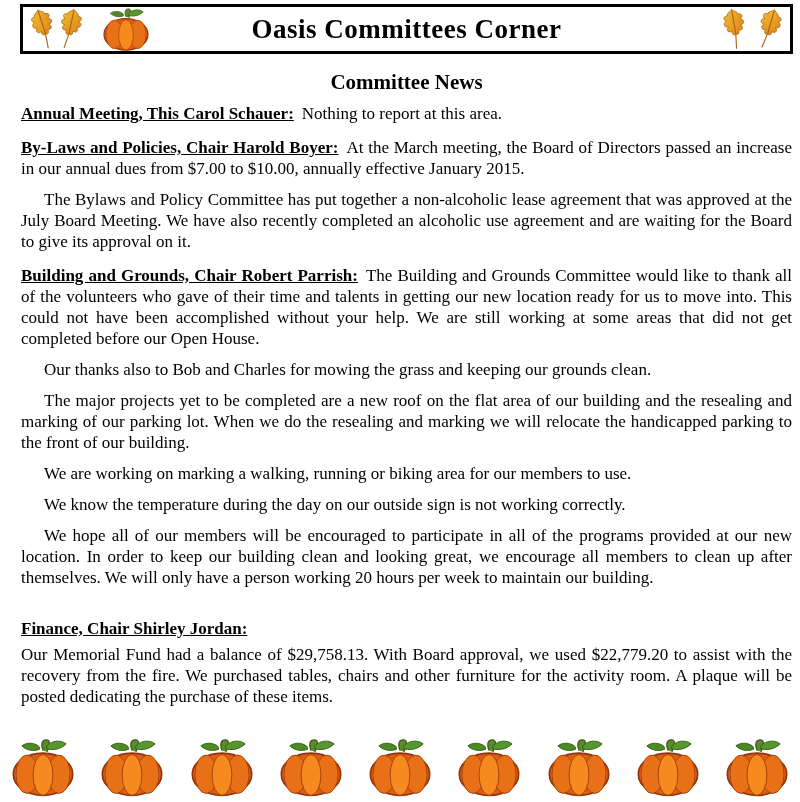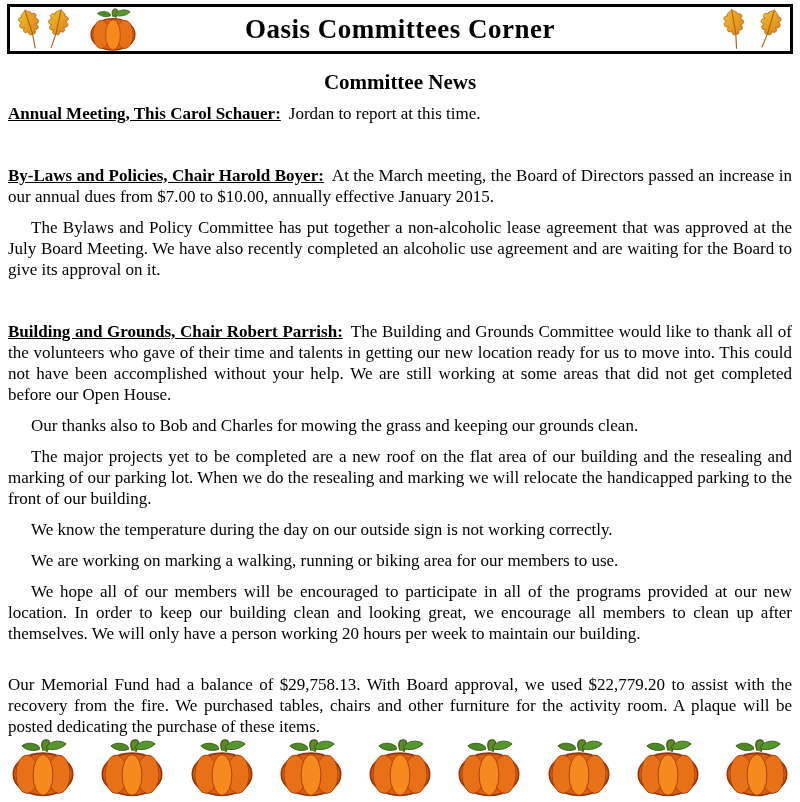--- a/index.html
+++ b/index.html
@@ -3,21 +3,21 @@
 <meta charset="utf-8">
 <style>
   * { margin: 0; padding: 0; box-sizing: border-box; }
   html, body { background: #ffffff; }
   body {
     width: 800px; height: 802px;
     font-family: "Liberation Serif", serif;
     color: #000;
     overflow: hidden;
   }
-  .page { position: relative; width: 800px; height: 802px; padding: 4px 7px 0 7px; }
+  .page { position: relative; width: 800px; height: 802px; padding: 4px 7px 0 20px; }
 
   
   .masthead {
     position: relative;
     border: 3px solid #000;
     height: 50px;
     display: flex; align-items: center; justify-content: space-between;
     padding: 0 6px;
   }
   .masthead-title {
@@ -36,21 +36,21 @@
 
   
   .subtitle {
     text-align: center;
     font-size: 21px; font-weight: bold;
     margin: 16px 0 4px 0;
   }
 
   
   main { padding: 0 1px; }
-  section { margin-top: 41px; }
+  section { margin-top: 13px; }
   section.first { margin-top: 8px; }
   p { font-size: 17px; line-height: 21px; text-align: justify; }
   .sec-heading {
     font-weight: bold;
     text-decoration: underline;
     margin-right: 8px;
   }
   .heading-line { margin-bottom: 5px; }
   p.indent { text-indent: 23px; margin-top: 10px; }
   section.finance { margin-top: 30px; }
@@ -123,43 +123,46 @@
         </svg>
     </div>
   </header>
 
   <h2 class="subtitle">Committee News</h2>
 
   <main>
 
     <section class="first">
       <p>
-        <span class="sec-heading">Annual Meeting, This Carol Schauer:</span><span>Jordan to report at this time.</span>
+        <span class="sec-heading">Annual Meeting, This Carol Schauer:</span><span>Nothing to report at this area.</span>
       </p>
     </section>
 
     <section>
       <p>
         <span class="sec-heading">By-Laws and Policies, Chair Harold Boyer:</span><span>At the March meeting, the Board of Directors passed an increase in our annual dues from $7.00 to $10.00, annually effective January 2015.</span>
       </p>
       <p class="indent">The  Bylaws and Policy Committee has put together a non-alcoholic lease agreement that was approved at the July Board Meeting.  We have also recently completed an alcoholic use agreement and are waiting for the Board to give its approval on it.</p>
     </section>
 
     <section>
       <p>
         <span class="sec-heading">Building and Grounds, Chair Robert Parrish:</span><span>The Building and Grounds Committee would like to thank all of the volunteers who gave of their time and talents in getting our new location ready for us to move into.  This could not have been accomplished without your help.  We are still working at some areas that did not get completed before our Open House.</span>
       </p>
       <p class="indent">Our thanks also to Bob and Charles for mowing the grass and keeping our grounds clean.</p>
       <p class="indent">The major projects yet to be completed are a new roof on the flat area of our building and the resealing and marking of our parking lot.  When we do the resealing and marking we will relocate the handicapped parking to the front of our building.</p>
+      <p class="indent">We are working on marking a walking, running or biking area for our members to use.</p>
       <p class="indent">We know the temperature during the day on our outside sign is not working correctly.</p>
-      <p class="indent">We are working on marking a walking, running or biking area for our members to use.</p>
       <p class="indent">We hope all of our members will be encouraged to participate in all of the programs provided at our new location.  In order to keep our building clean and looking great, we encourage all members to clean up after themselves.  We will only have a person working 20 hours per week to maintain our building.</p>
     </section>
 
     <section class="finance">
+      <p class="heading-line">
+        <span class="sec-heading">Finance, Chair Shirley Jordan:</span>
+      </p>
       <p>Our Memorial Fund had a balance of $29,758.13.  With Board approval, we used $22,779.20 to assist with the recovery from the fire.  We purchased tables, chairs and other furniture for the activity room.  A plaque will be posted dedicating the purchase of these items.</p>
     </section>
 
   </main>
 
   <footer class="pumpkin-row">
       <svg class="pumpkin-sm">
         <use href="#sym-pumpkin"></use>
       </svg>
       <svg class="pumpkin-sm">

